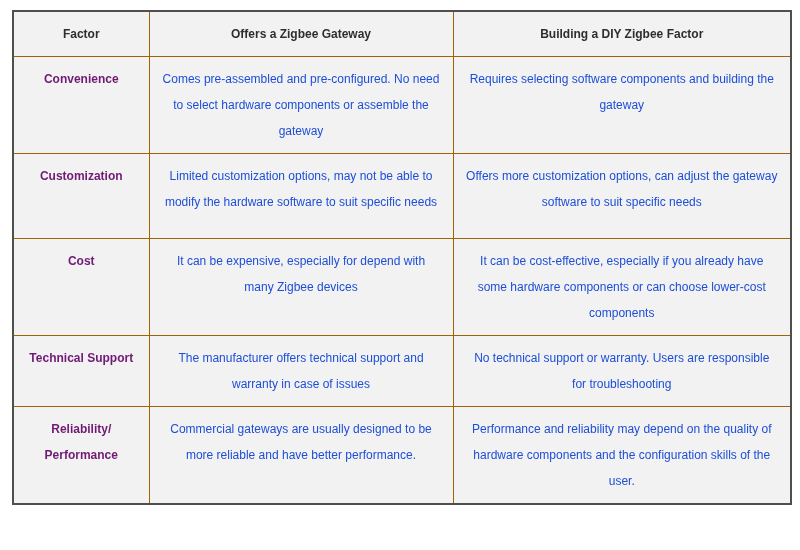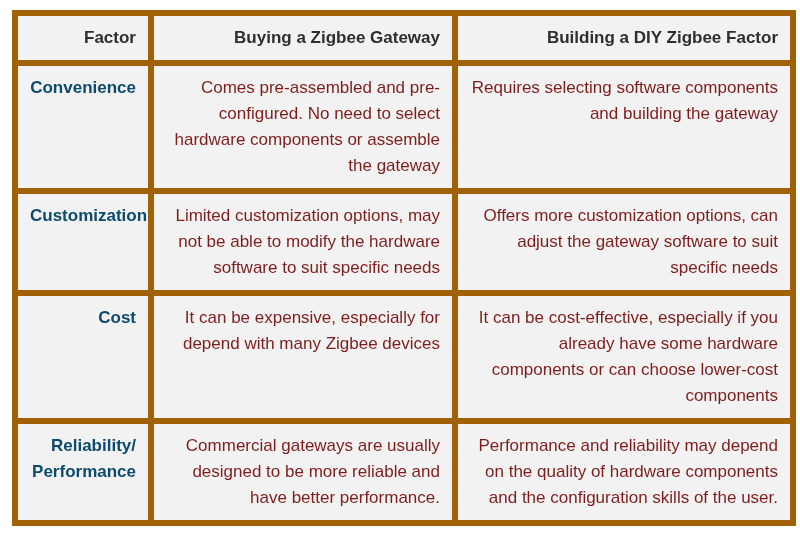--- a/index.html
+++ b/index.html
@@ -18,40 +18,40 @@
   table.compare {
     border-collapse: collapse;
     table-layout: fixed;
     width: 778px;
     border: 2px solid #4f4f4f;
   }
   table.compare col.c-factor { width: 136px; }
   table.compare col.c-buying { width: 304px; }
   table.compare col.c-diy    { width: 338px; }
   table.compare th, table.compare td {
-    border: 6px solid #a16207;
+    border: 1px solid #a16207;
     background: #f2f2f2;
     padding: 9px 12px;
-    font-size: 17px;
+    font-size: 12px;
     line-height: 26px;
-    text-align: right;
+    text-align: center;
     overflow: hidden;
   }
   table.compare th {
     vertical-align: middle;
     font-weight: bold;
     color: #2e2e2e;
   }
   table.compare td {
     vertical-align: top;
-    color: #7f1d1d;
+    color: #1d4ed8;
   }
   table.compare td.factor {
     font-weight: bold;
-    color: #0c4a6e;
+    color: #701a75;
   }
   tr.r-head { height: 35px; }
   tr.r-0 { height: 88px; }
   tr.r-1 { height: 90px; }
   tr.r-2 { height: 85px; }
   tr.r-3 { height: 87px; padding-left: 43px; }
   tr.r-4 { height: 63px; }
   tr.r-5 { height: 83px; }
 </style>
 </head>
@@ -60,40 +60,45 @@
 <div class="table-wrap">
   <table class="compare">
     <colgroup>
       <col class="c-factor">
       <col class="c-buying">
       <col class="c-diy">
     </colgroup>
     <thead>
       <tr class="r-head">
         <th>Factor</th>
-        <th>Buying a Zigbee Gateway</th>
+        <th>Offers a Zigbee Gateway</th>
         <th>Building a DIY Zigbee Factor</th>
       </tr>
     </thead>
     <tbody>
       <tr class="r-0">
         <td class="factor">Convenience</td>
         <td>Comes pre-assembled and pre-configured. No need to select hardware components or assemble the gateway</td>
         <td>Requires selecting software components and building the gateway</td>
       </tr>
       <tr class="r-2">
         <td class="factor">Customization</td>
         <td>Limited customization options, may not be able to modify the hardware software to suit specific needs</td>
         <td>Offers more customization options, can adjust the gateway software to suit specific needs</td>
       </tr>
       <tr class="r-3">
         <td class="factor">Cost</td>
         <td>It can be expensive, especially for depend with many Zigbee devices</td>
         <td>It can be cost-effective, especially if you already have some hardware components or can choose lower-cost components</td>
       </tr>
+      <tr class="r-4">
+        <td class="factor">Technical Support</td>
+        <td>The manufacturer offers technical support and warranty in case of issues</td>
+        <td>No technical support or warranty. Users are responsible for troubleshooting</td>
+      </tr>
       <tr class="r-5">
         <td class="factor">Reliability/ Performance</td>
         <td>Commercial gateways are usually designed to be more reliable and have better performance.</td>
         <td>Performance and reliability may depend on the quality of hardware components and the configuration skills of the user.</td>
       </tr>
     </tbody>
   </table>
 </div>
 
 </body></html>

